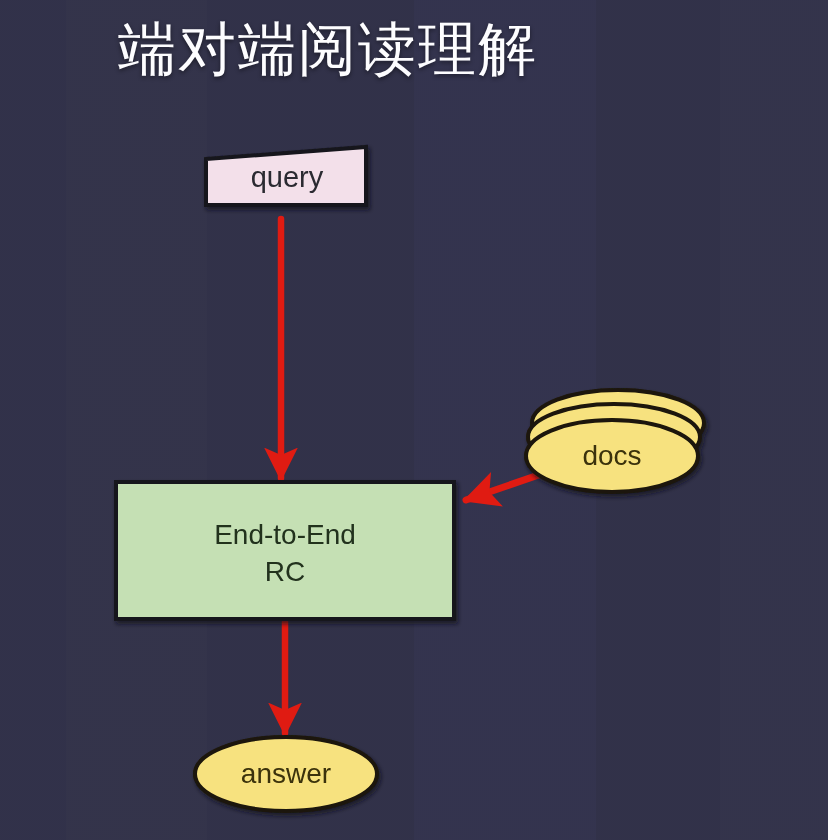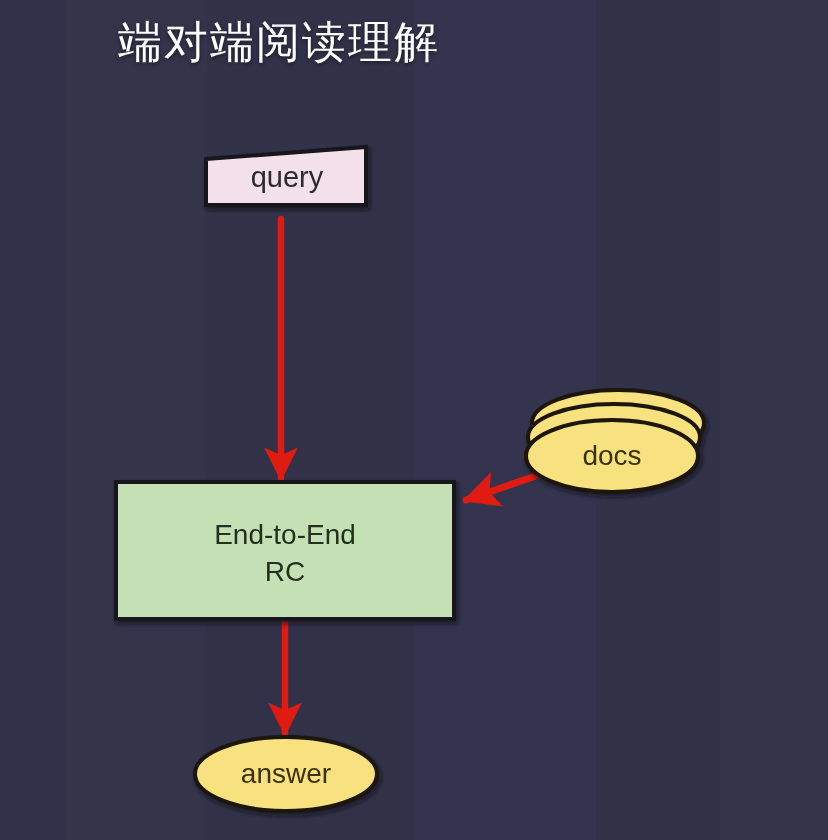--- a/index.html
+++ b/index.html
@@ -26,21 +26,21 @@
       #343450 50%, #343450 72%,
       #313149 72%, #313149 87%,
       #34344c 87%, #34344c 100%);
     opacity: .75;
     pointer-events: none;
   }
   #title {
     position: absolute;
     left: 118px;
     top: 19px;
-    font-size: 44px;
+    font-size: 58px;
     line-height: 1.05;
     letter-spacing: 2px;
     color: #fdfdff;
     font-weight: 400;
     text-shadow: 0 2px 4px rgba(0,0,0,.45);
     white-space: nowrap;
   }
   
   #diagram {
     position: absolute;

